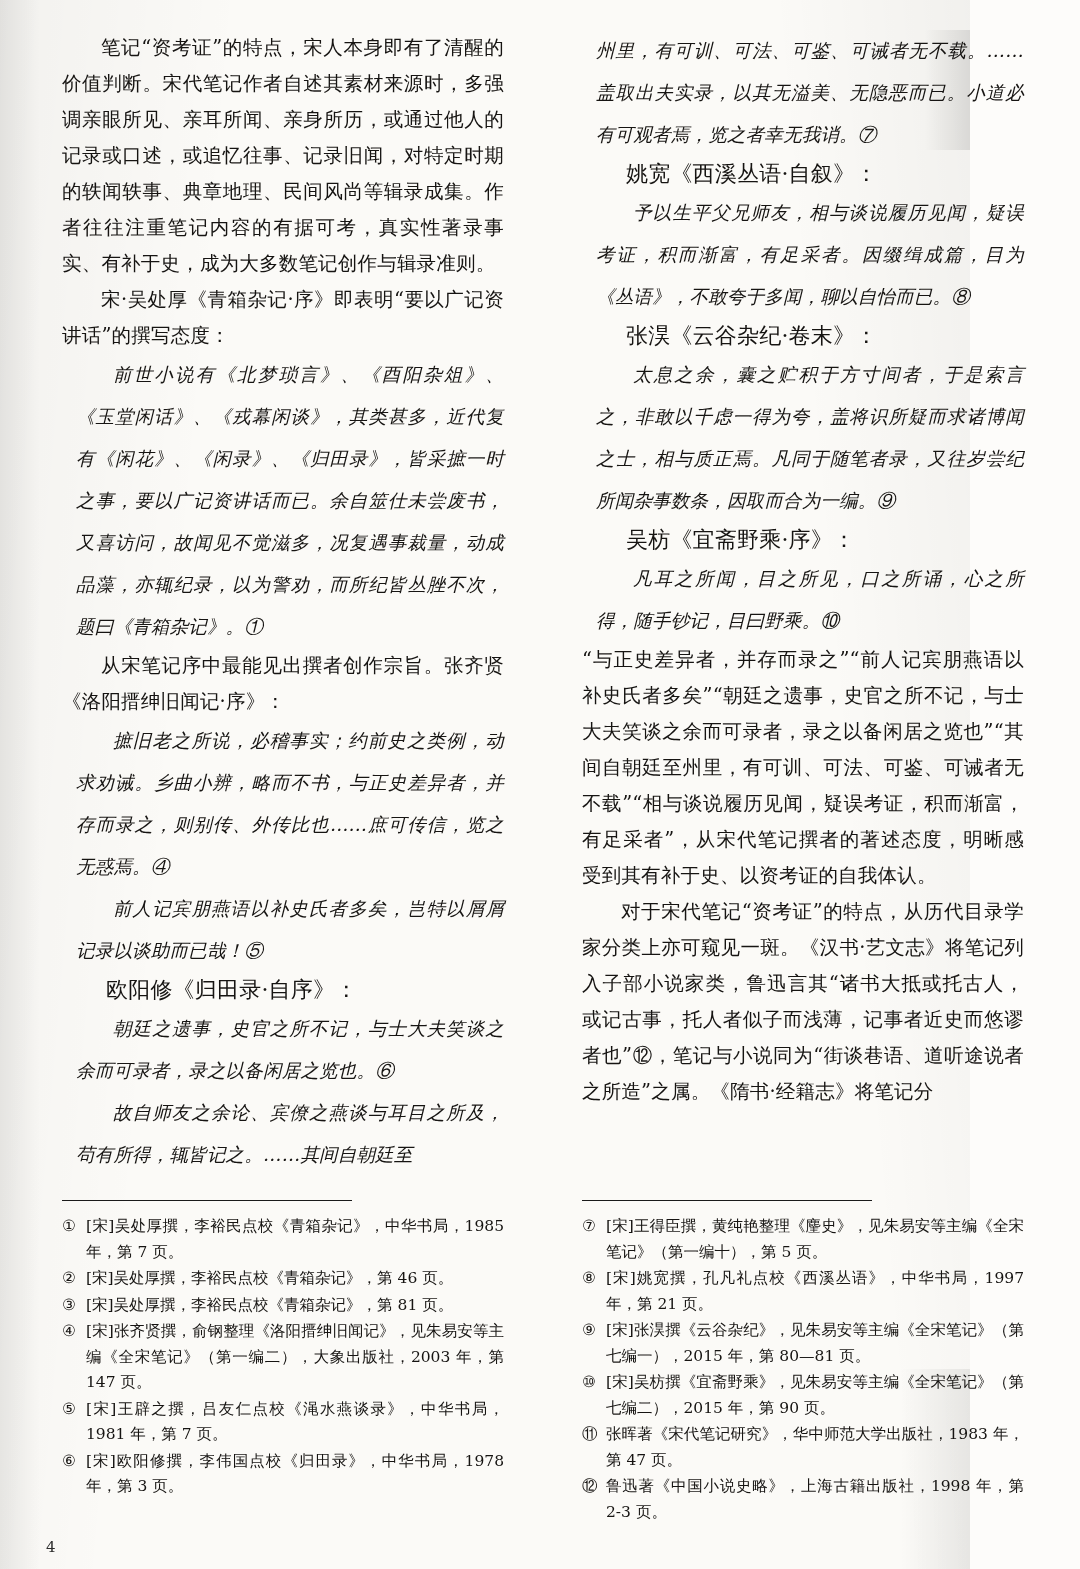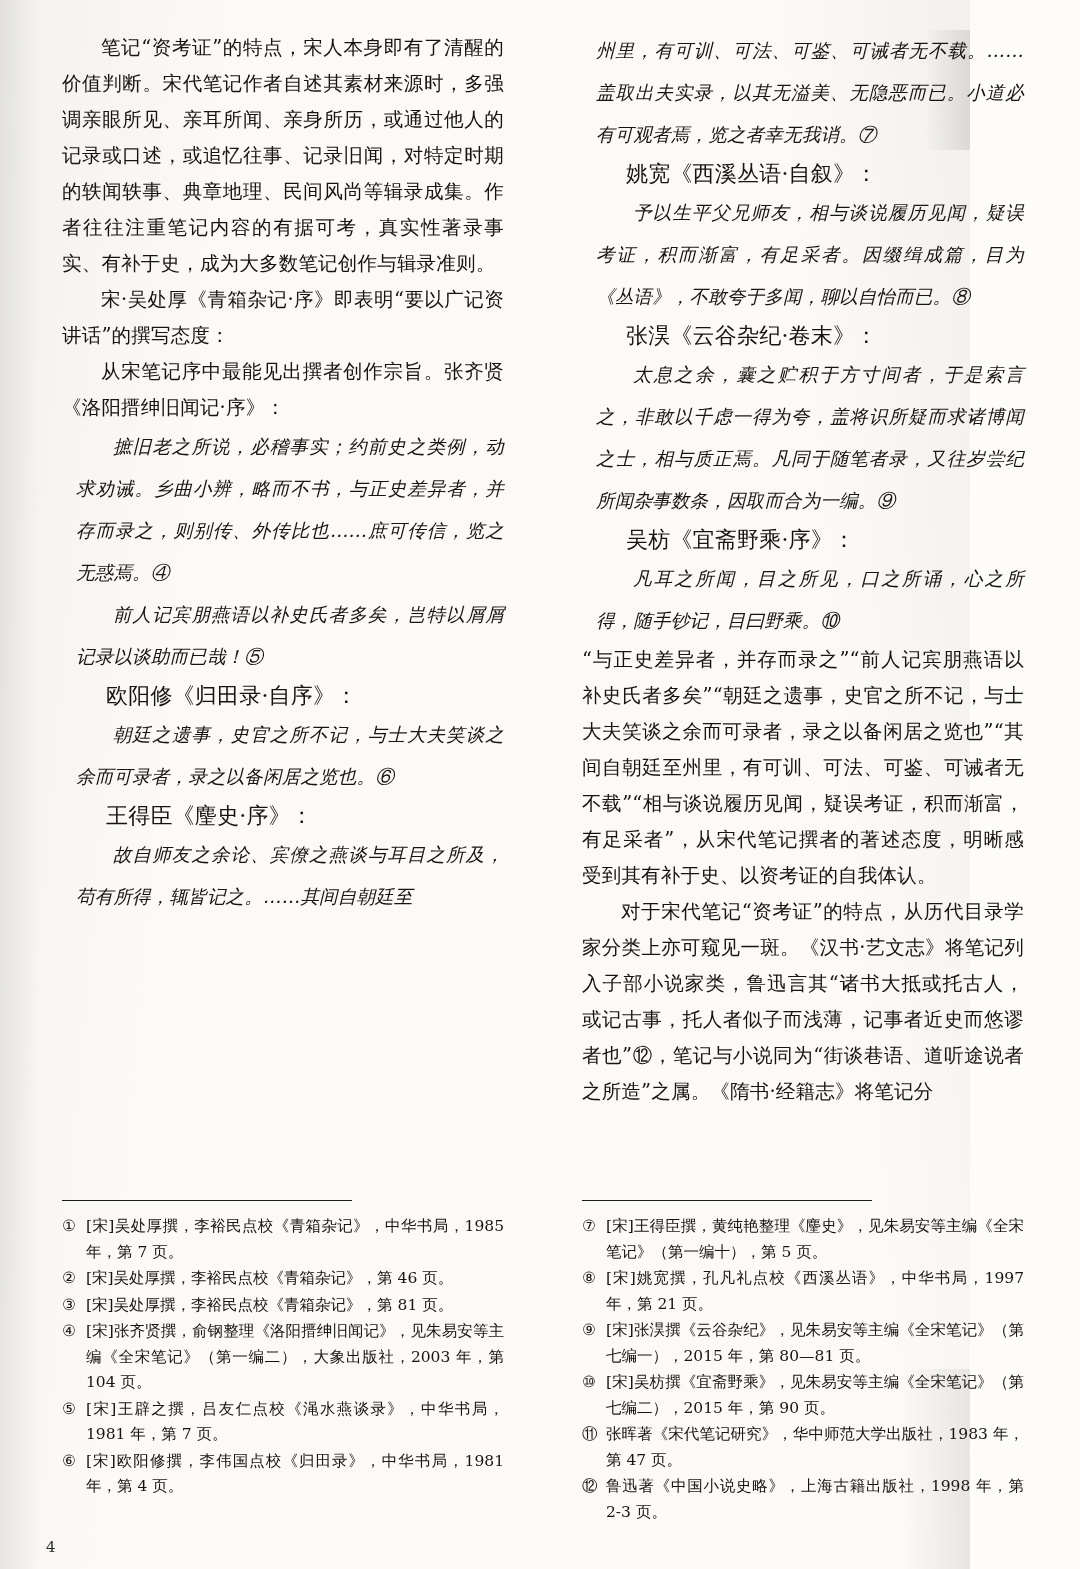--- a/index.html
+++ b/index.html
@@ -139,26 +139,26 @@
 </head>
 <body>
 
 <div class="page">
 
   <div class="columns">
 
     <div class="col left">
       <p class="ind">笔记“资考证”的特点，宋人本身即有了清醒的价值判断。宋代笔记作者自述其素材来源时，多强调亲眼所见、亲耳所闻、亲身所历，或通过他人的记录或口述，或追忆往事、记录旧闻，对特定时期的轶闻轶事、典章地理、民间风尚等辑录成集。作者往往注重笔记内容的有据可考，真实性著录事实、有补于史，成为大多数笔记创作与辑录准则。</p>
       <p class="ind">宋·吴处厚《青箱杂记·序》即表明“要以广记资讲话”的撰写态度：</p>
+      <p class="quote">前世小说有《北梦琐言》、《酉阳杂俎》、《玉堂闲话》、《戎幕闲谈》，其类甚多，近代复有《闲花》、《闲录》、《归田录》，皆采摭一时之事，要以广记资讲话而已。余自筮仕未尝废书，又喜访问，故闻见不觉滋多，况复遇事裁量，动成品藻，亦辄纪录，以为警劝，而所纪皆丛脞不次，题曰《青箱杂记》。①</p>
       <p class="ind">从宋笔记序中最能见出撰者创作宗旨。张齐贤《洛阳搢绅旧闻记·序》：</p>
       <p class="quote">摭旧老之所说，必稽事实；约前史之类例，动求劝诫。乡曲小辨，略而不书，与正史差异者，并存而录之，则别传、外传比也……庶可传信，览之无惑焉。④</p>
       <p class="quote">前人记宾朋燕语以补史氏者多矣，岂特以屑屑记录以谈助而已哉！⑤</p>
       <p class="src">欧阳修《归田录·自序》：</p>
       <p class="quote">朝廷之遗事，史官之所不记，与士大夫笑谈之余而可录者，录之以备闲居之览也。⑥</p>
-      <p class="src">王得臣《麈史·序》：</p>
       <p class="quote">故自师友之余论、宾僚之燕谈与耳目之所及，苟有所得，辄皆记之。……其间自朝廷至</p>
     </div>
 
     <div class="col right">
       <p class="quote noind">州里，有可训、可法、可鉴、可诫者无不载。……盖取出夫实录，以其无溢美、无隐恶而已。小道必有可观者焉，览之者幸无我诮。⑦</p>
       <p class="src">姚宽《西溪丛语·自叙》：</p>
       <p class="quote">予以生平父兄师友，相与谈说履历见闻，疑误考证，积而渐富，有足采者。因缀缉成篇，目为《丛语》，不敢夸于多闻，聊以自怡而已。⑧</p>
       <p class="src">张淏《云谷杂纪·卷末》：</p>
       <p class="quote">太息之余，囊之贮积于方寸间者，于是索言之，非敢以千虑一得为夸，盖将识所疑而求诸博闻之士，相与质正焉。凡同于随笔者录，又往岁尝纪所闻杂事数条，因取而合为一编。⑨</p>
       <p class="src">吴枋《宜斋野乘·序》：</p>
@@ -180,29 +180,29 @@
       <div class="note">
         <span class="note-num">②</span>
         <span class="note-text">[宋]吴处厚撰，李裕民点校《青箱杂记》，第 46 页。</span>
       </div>
       <div class="note">
         <span class="note-num">③</span>
         <span class="note-text">[宋]吴处厚撰，李裕民点校《青箱杂记》，第 81 页。</span>
       </div>
       <div class="note">
         <span class="note-num">④</span>
-        <span class="note-text">[宋]张齐贤撰，俞钢整理《洛阳搢绅旧闻记》，见朱易安等主编《全宋笔记》（第一编二），大象出版社，2003 年，第 104 页。</span>
+        <span class="note-text">[宋]张齐贤撰，俞钢整理《洛阳搢绅旧闻记》，见朱易安等主编《全宋笔记》（第一编二），大象出版社，2003 年，第 147 页。</span>
       </div>
       <div class="note">
         <span class="note-num">⑤</span>
         <span class="note-text">[宋]王辟之撰，吕友仁点校《渑水燕谈录》，中华书局，1981 年，第 7 页。</span>
       </div>
       <div class="note">
         <span class="note-num">⑥</span>
-        <span class="note-text">[宋]欧阳修撰，李伟国点校《归田录》，中华书局，1981 年，第 4 页。</span>
+        <span class="note-text">[宋]欧阳修撰，李伟国点校《归田录》，中华书局，1978 年，第 3 页。</span>
       </div>
     </div>
 
     <div class="notes-col right">
       <div class="rule"></div>
       <div class="note">
         <span class="note-num">⑦</span>
         <span class="note-text">[宋]王得臣撰，黄纯艳整理《麈史》，见朱易安等主编《全宋笔记》（第一编十），第 5 页。</span>
       </div>
       <div class="note">

